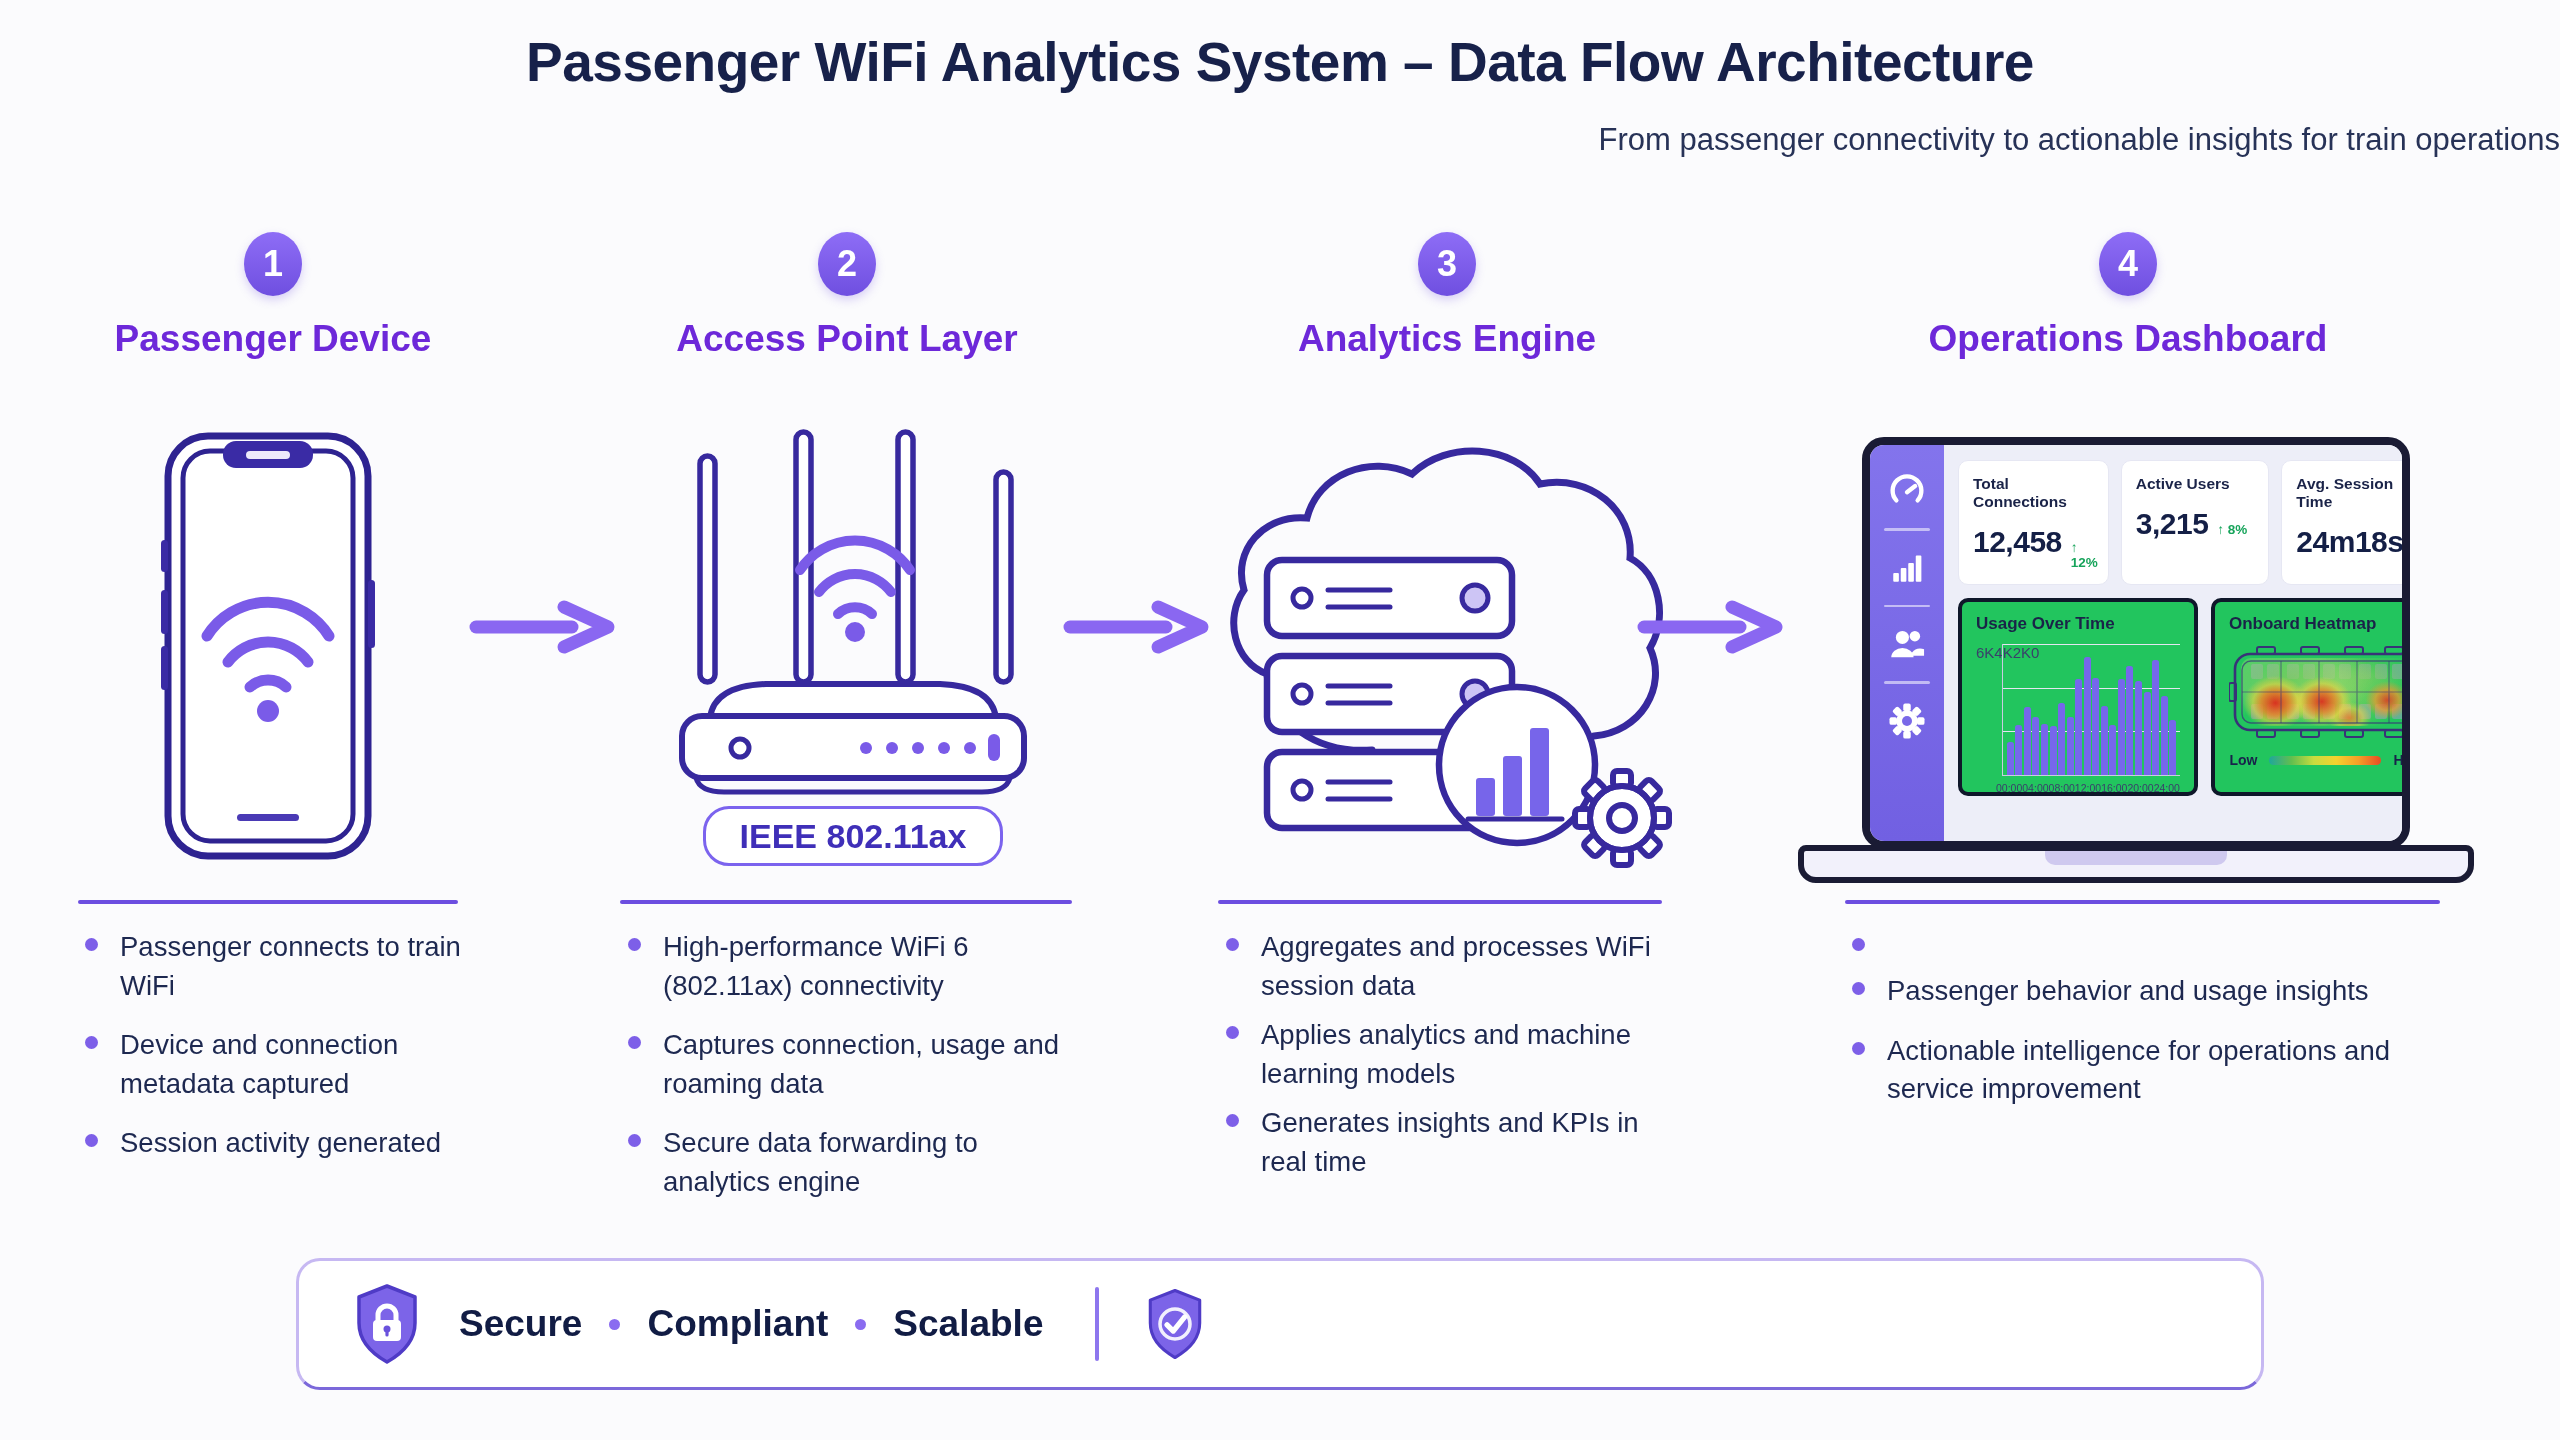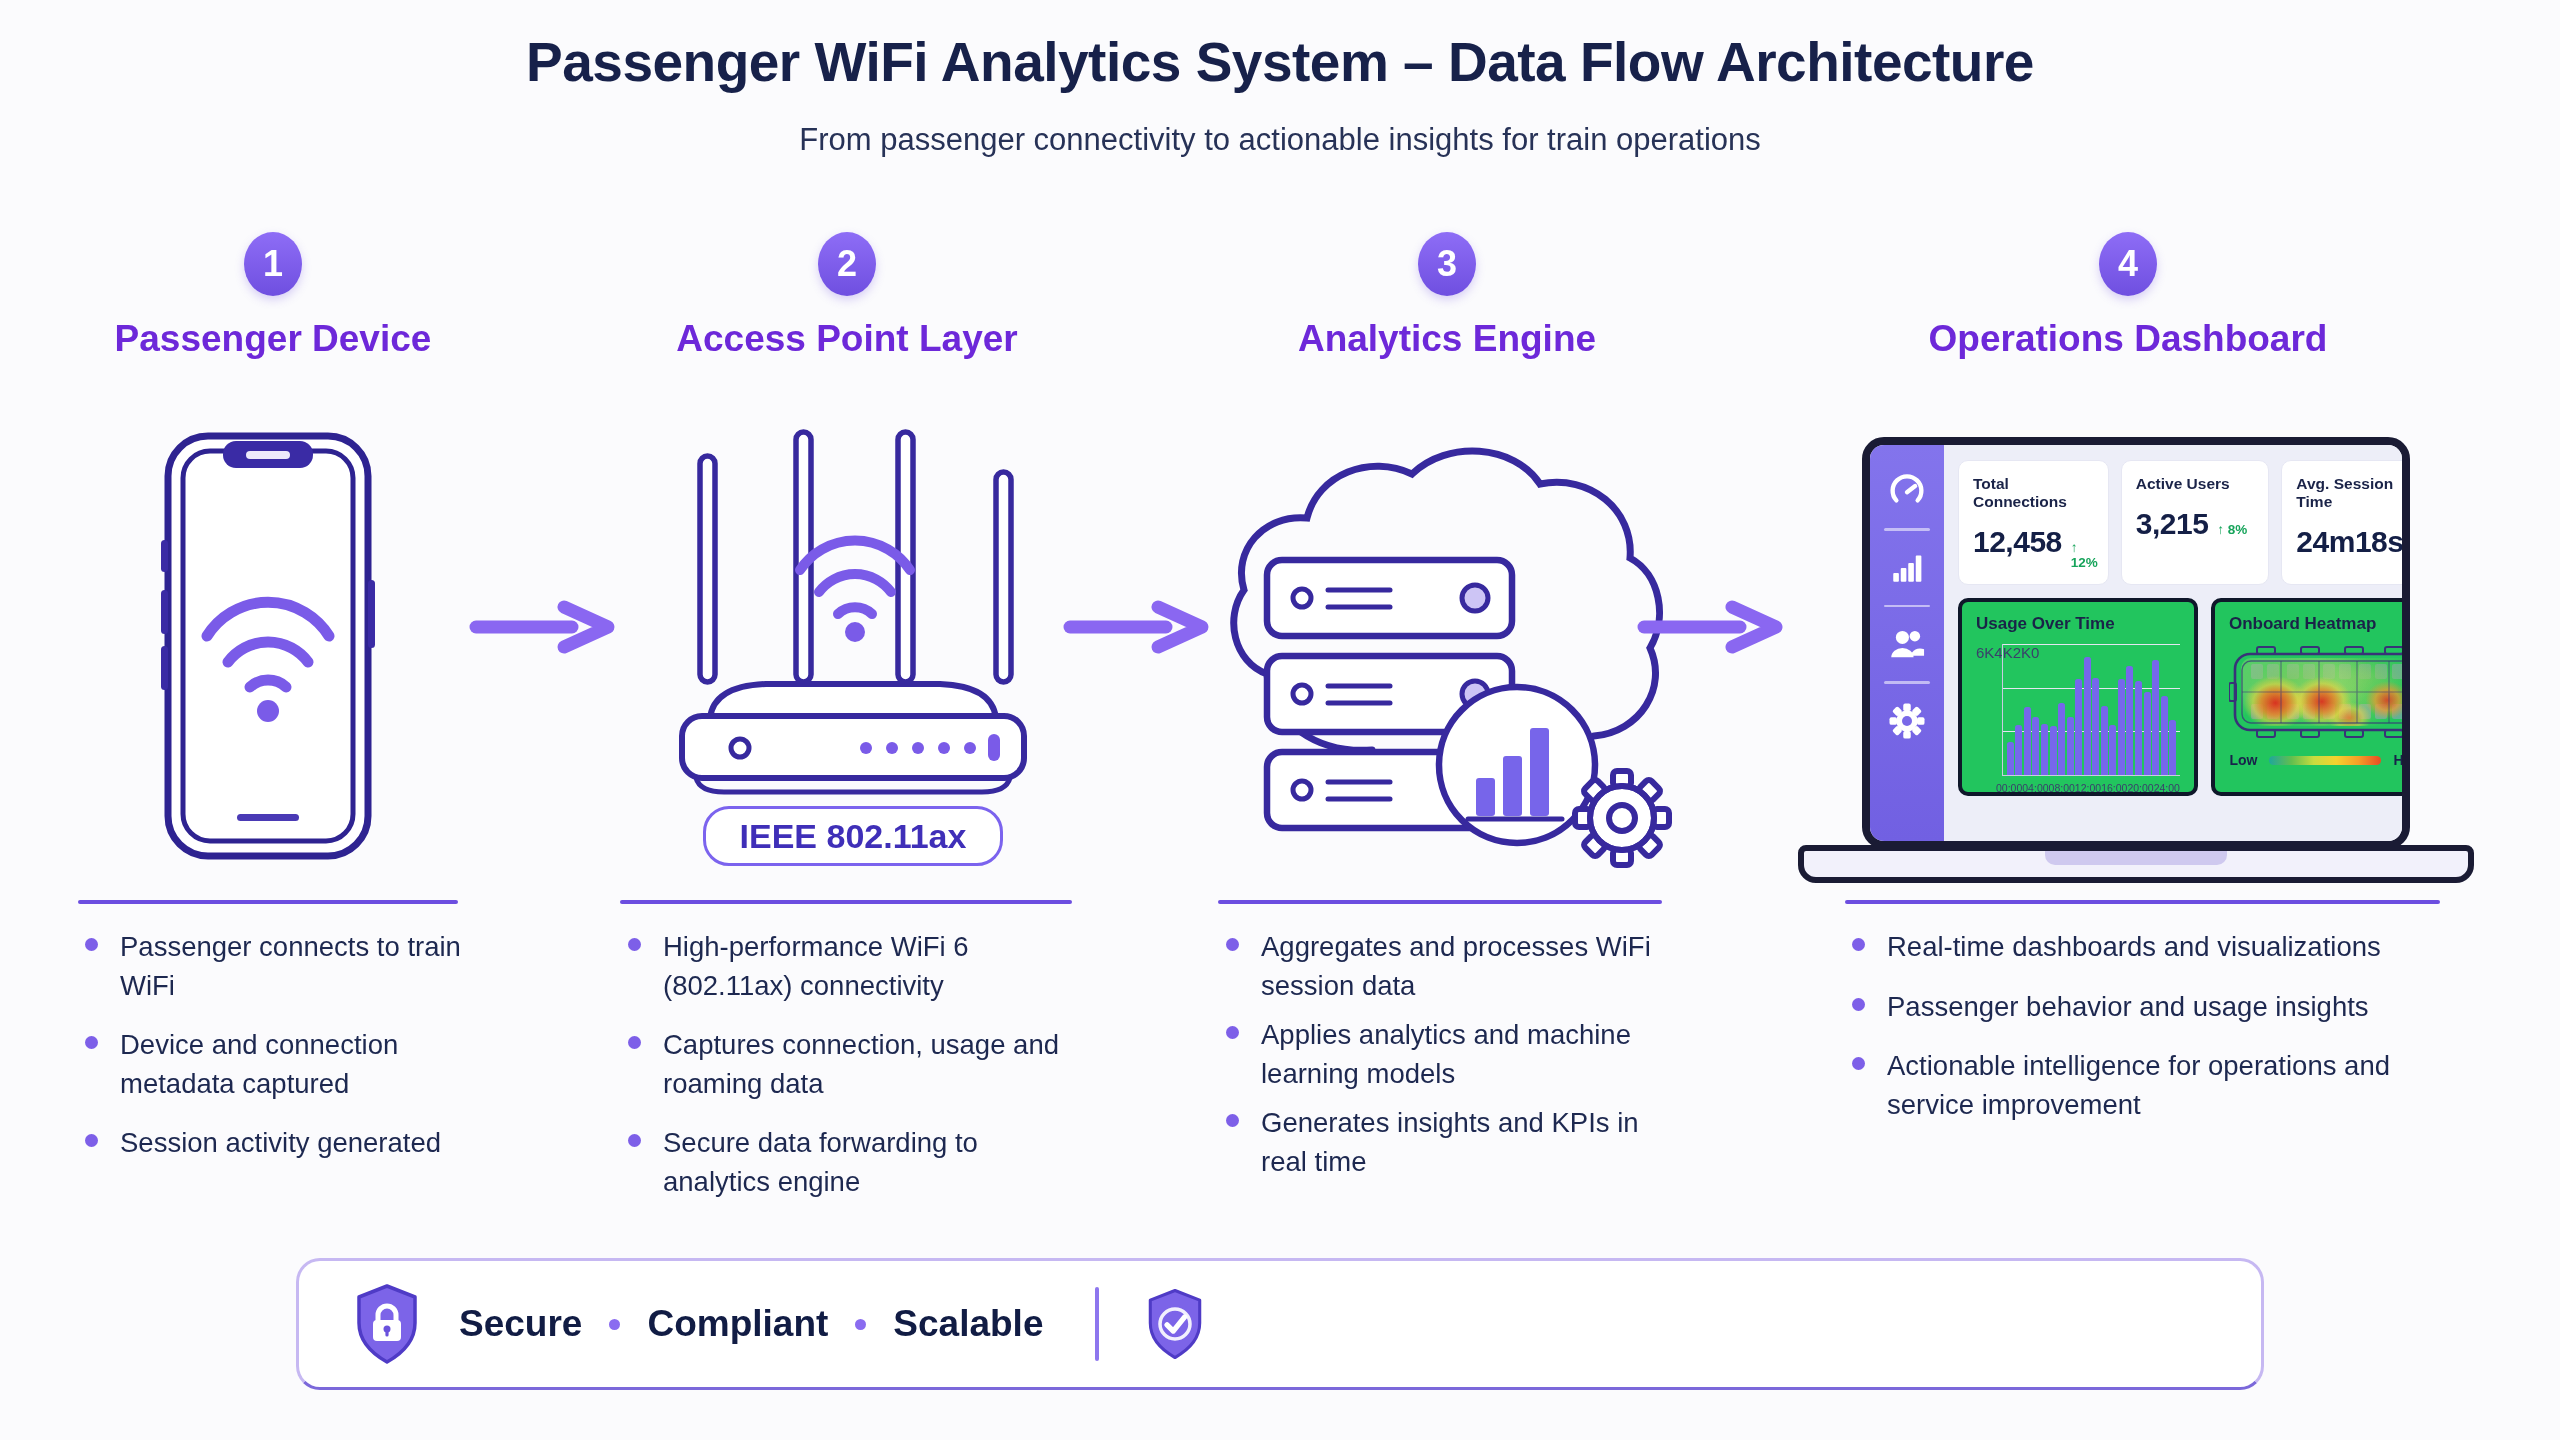--- a/index.html
+++ b/index.html
@@ -9,21 +9,21 @@
     background:#fbfbfd;
     font-family:"Liberation Sans", sans-serif;
     color:#1e2a52;
   }
   
   .title{
     position:absolute;top:30px;left:0;width:100%;text-align:center;
     font-size:55px;font-weight:bold;color:#17214a;letter-spacing:-0.5px;
   }
   .subtitle{
-    position:absolute;top:122px;left:0;width:100%;text-align:center;
+    position:absolute;top:122px;left:0;width:100%;text-align:right;
     font-size:31px;font-weight:400;color:#273257;
   }
   
   .badge{
     position:absolute;width:58px;height:64px;border-radius:50%;
     background:linear-gradient(180deg,#8e6df6,#6f4fe0);
     color:#fff;font-size:36px;font-weight:bold;
     display:flex;align-items:center;justify-content:center;
     box-shadow:0 4px 10px rgba(111,79,224,.25);
   }
@@ -467,21 +467,20 @@
         <span class="btext">Applies analytics and machine learning models</span>
       </div>
     <div class="bullet">
         <span class="dot"></span>
         <span class="btext">Generates insights and KPIs in real time</span>
       </div>
   </div>
   <div class="bullets" style="left:1852px;top:928px;width:600px;">
     <div class="bullet">
         <span class="dot"></span>
-        <span class="btext">Real-time dashboards and visualizations</span>
       </div>
     <div class="bullet">
         <span class="dot"></span>
         <span class="btext">Passenger behavior and usage insights</span>
       </div>
     <div class="bullet">
         <span class="dot"></span>
         <span class="btext">Actionable intelligence for operations and service improvement</span>
       </div>
   </div>

